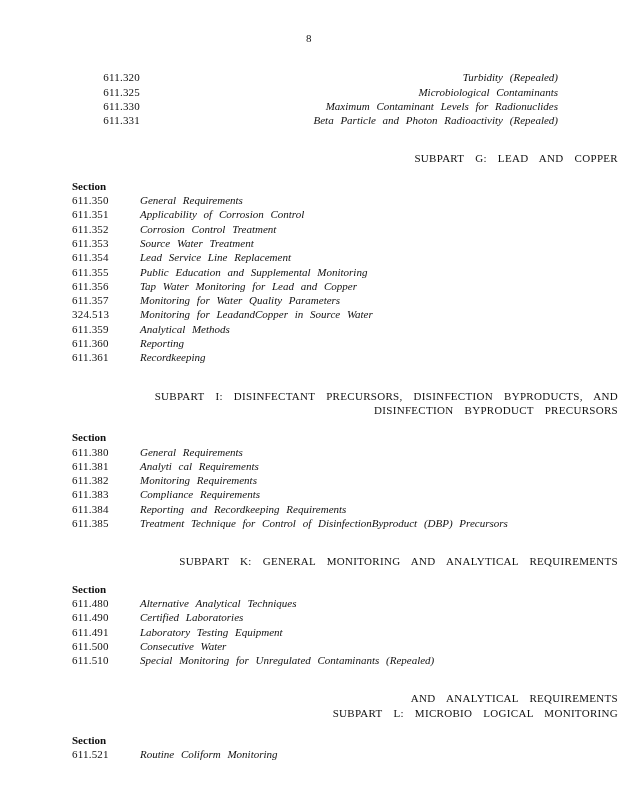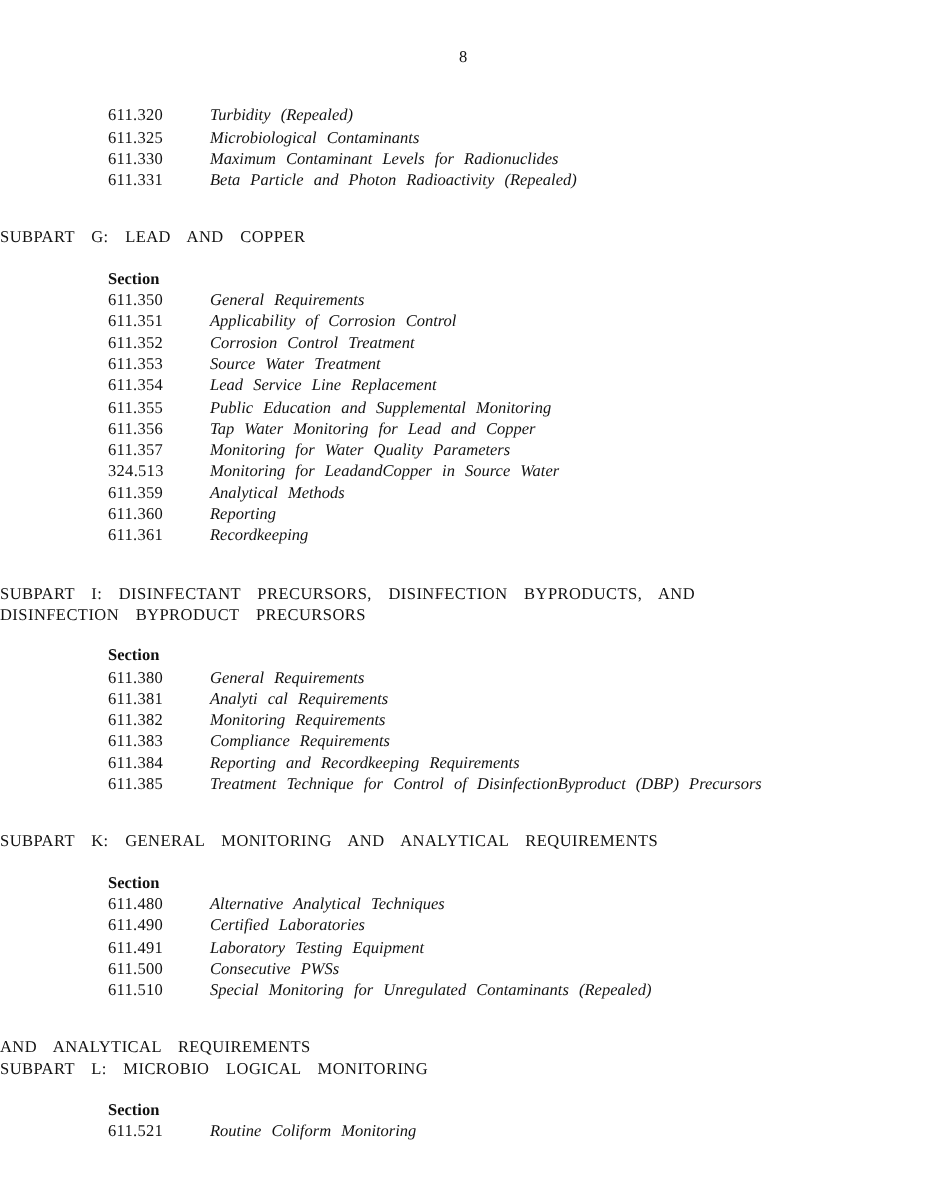--- a/index.html
+++ b/index.html
@@ -26,36 +26,37 @@
   }
   .content {
     padding-left: 72px;
     padding-right: 60px;
   }
   .rows-block {
     margin: 0;
   }
   .first-block {
     margin-top: 25px;
+    text-align: right;
   }
   .row {
     display: flex;
     align-items: baseline;
   }
   .row .num {
     flex: 0 0 68px;
     letter-spacing: 0.2px;
   }
   .row .title {
     flex: 1 1 auto;
     word-spacing: 4px;
     font-style: italic;
   }
   .heading {
-    text-align: left;
+    text-align: right;
     word-spacing: 8px;
     letter-spacing: 0.3px;
     margin: 24px -60px 13px -72px; 
   }
   .heading .heading-line {
     line-height: 14.3px;
   }
   .section-label {
     word-spacing: 2px;
     font-weight: bold;
@@ -222,21 +223,21 @@
             <span class="title">Certified Laboratories</span>
           </div>
 
           <div class="row">
             <span class="num">611.491</span>
             <span class="title">Laboratory Testing Equipment</span>
           </div>
 
           <div class="row">
             <span class="num">611.500</span>
-            <span class="title">Consecutive PWSs</span>
+            <span class="title">Consecutive Water</span>
           </div>
 
           <div class="row">
             <span class="num">611.510</span>
             <span class="title">Special Monitoring for Unregulated Contaminants (Repealed)</span>
           </div>
         </div>
     </div>
 
     <div class="heading">

